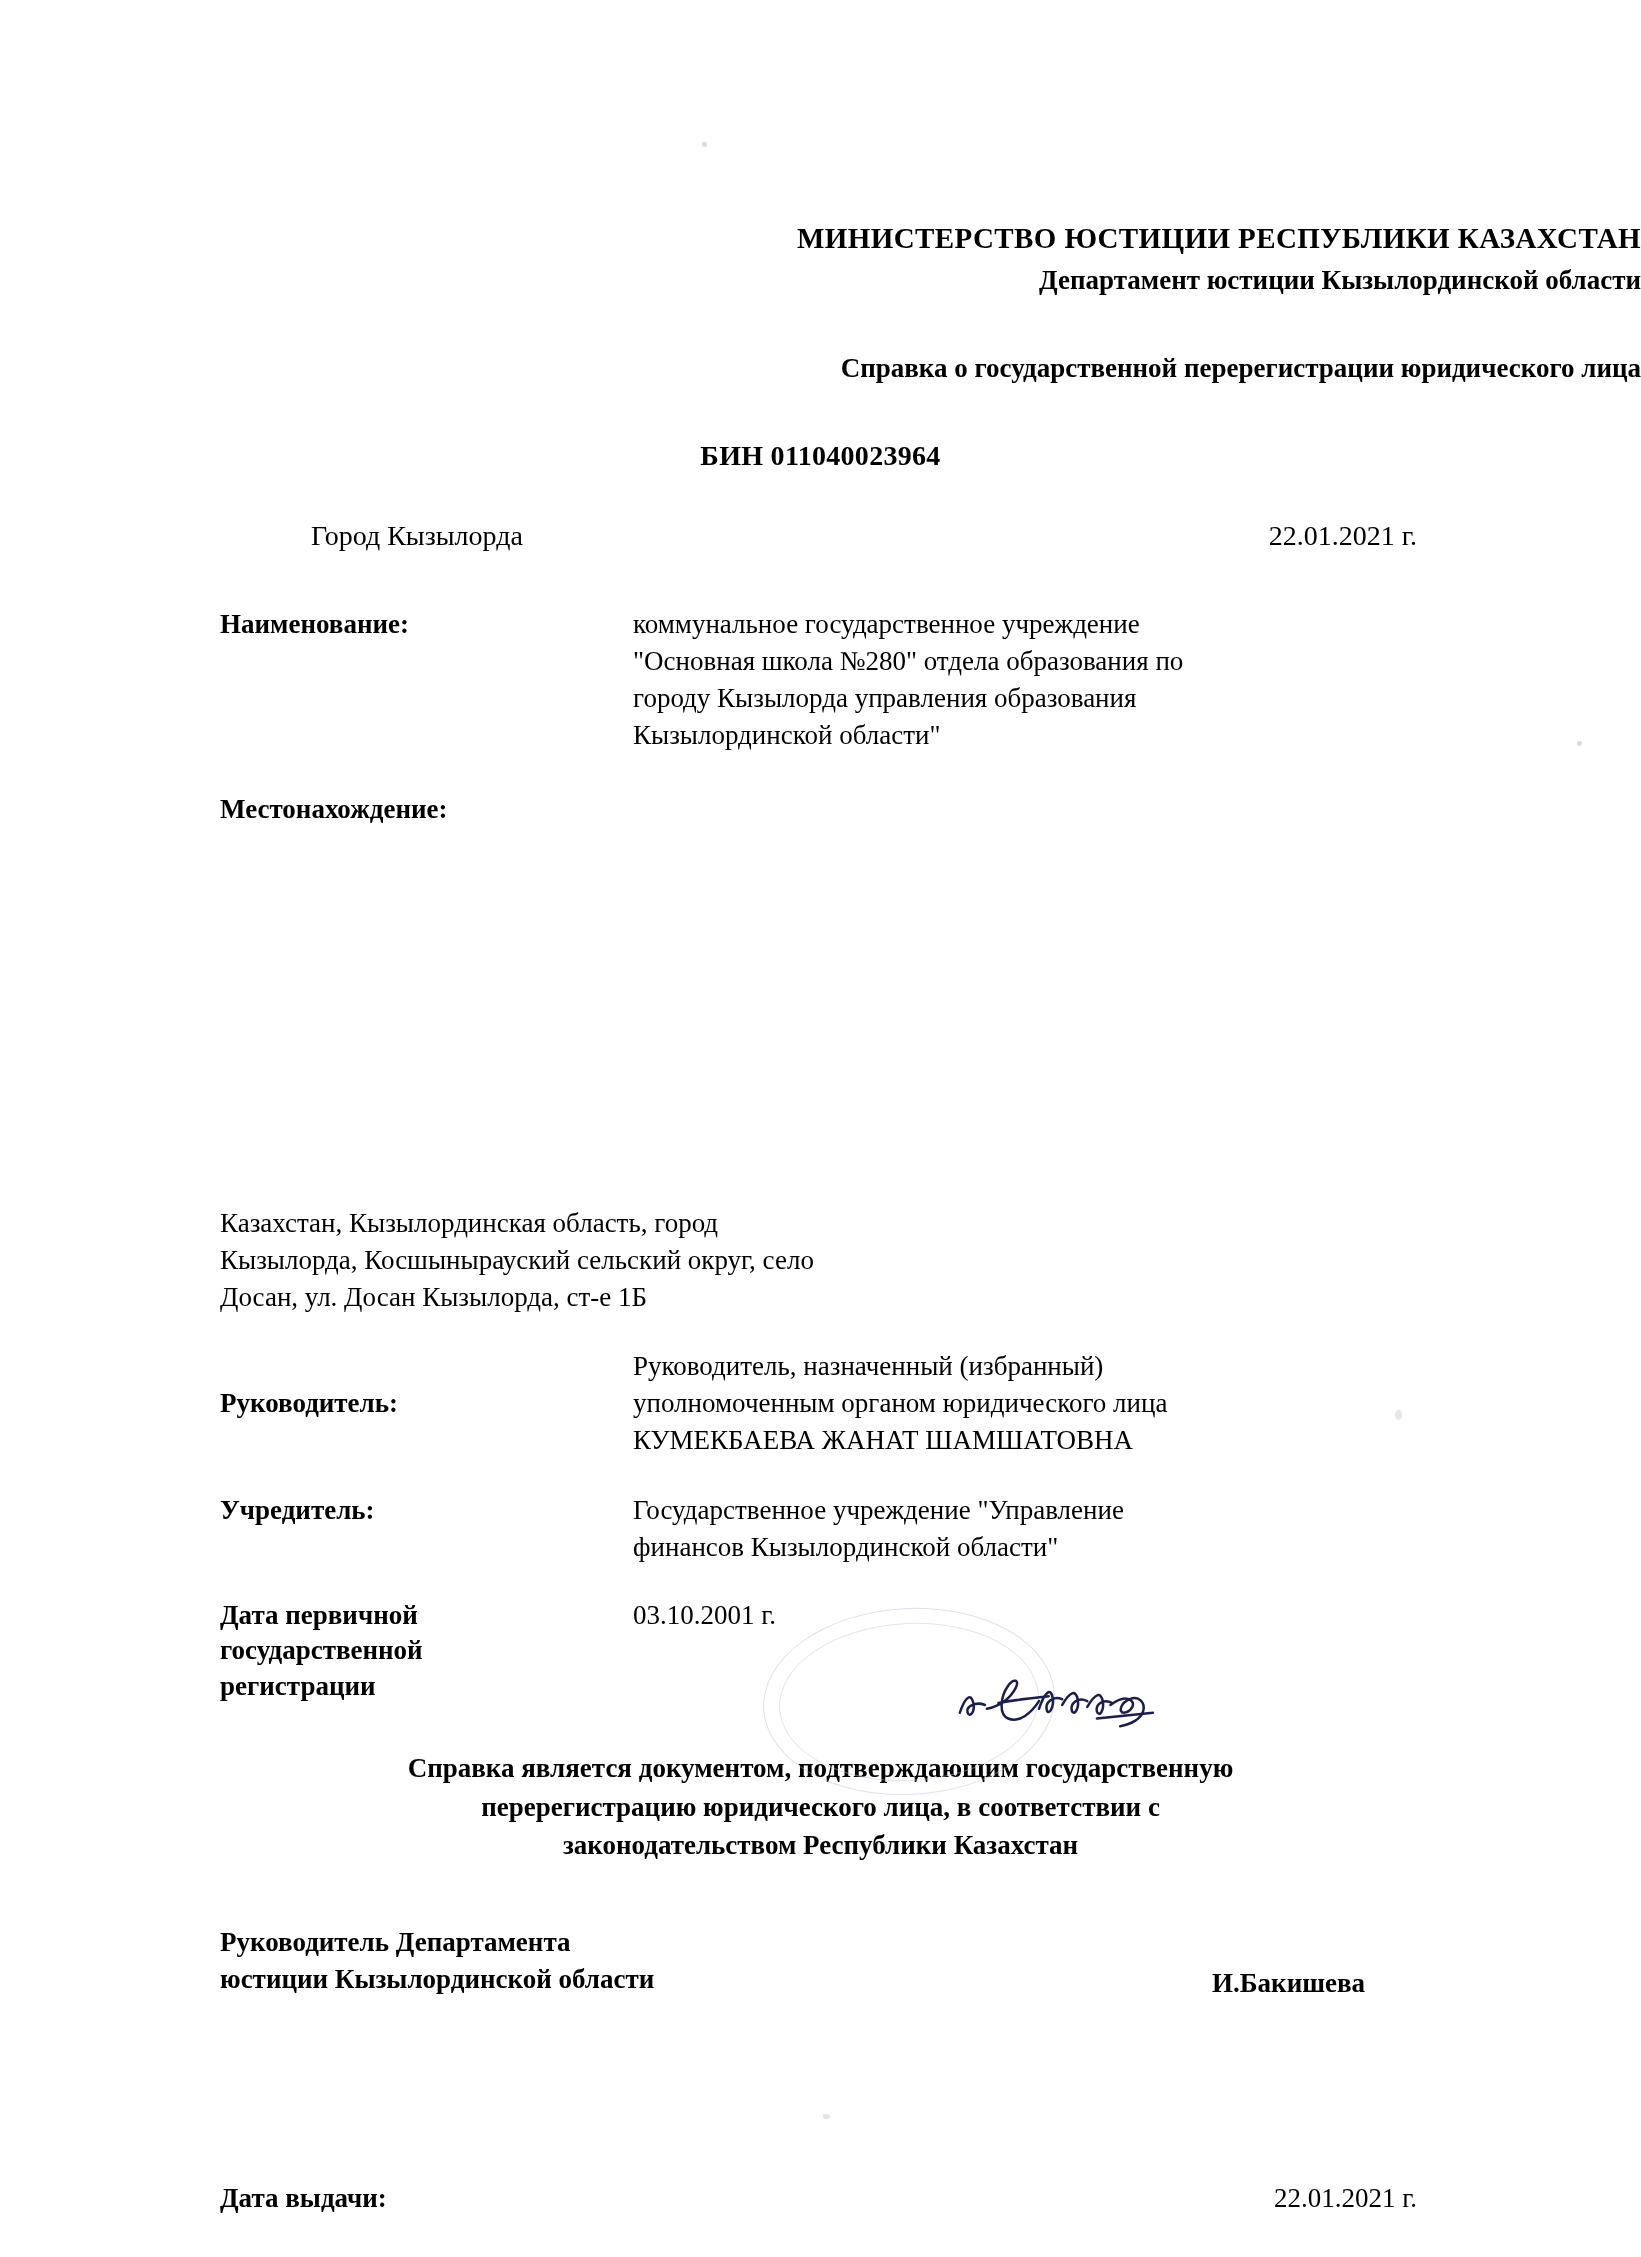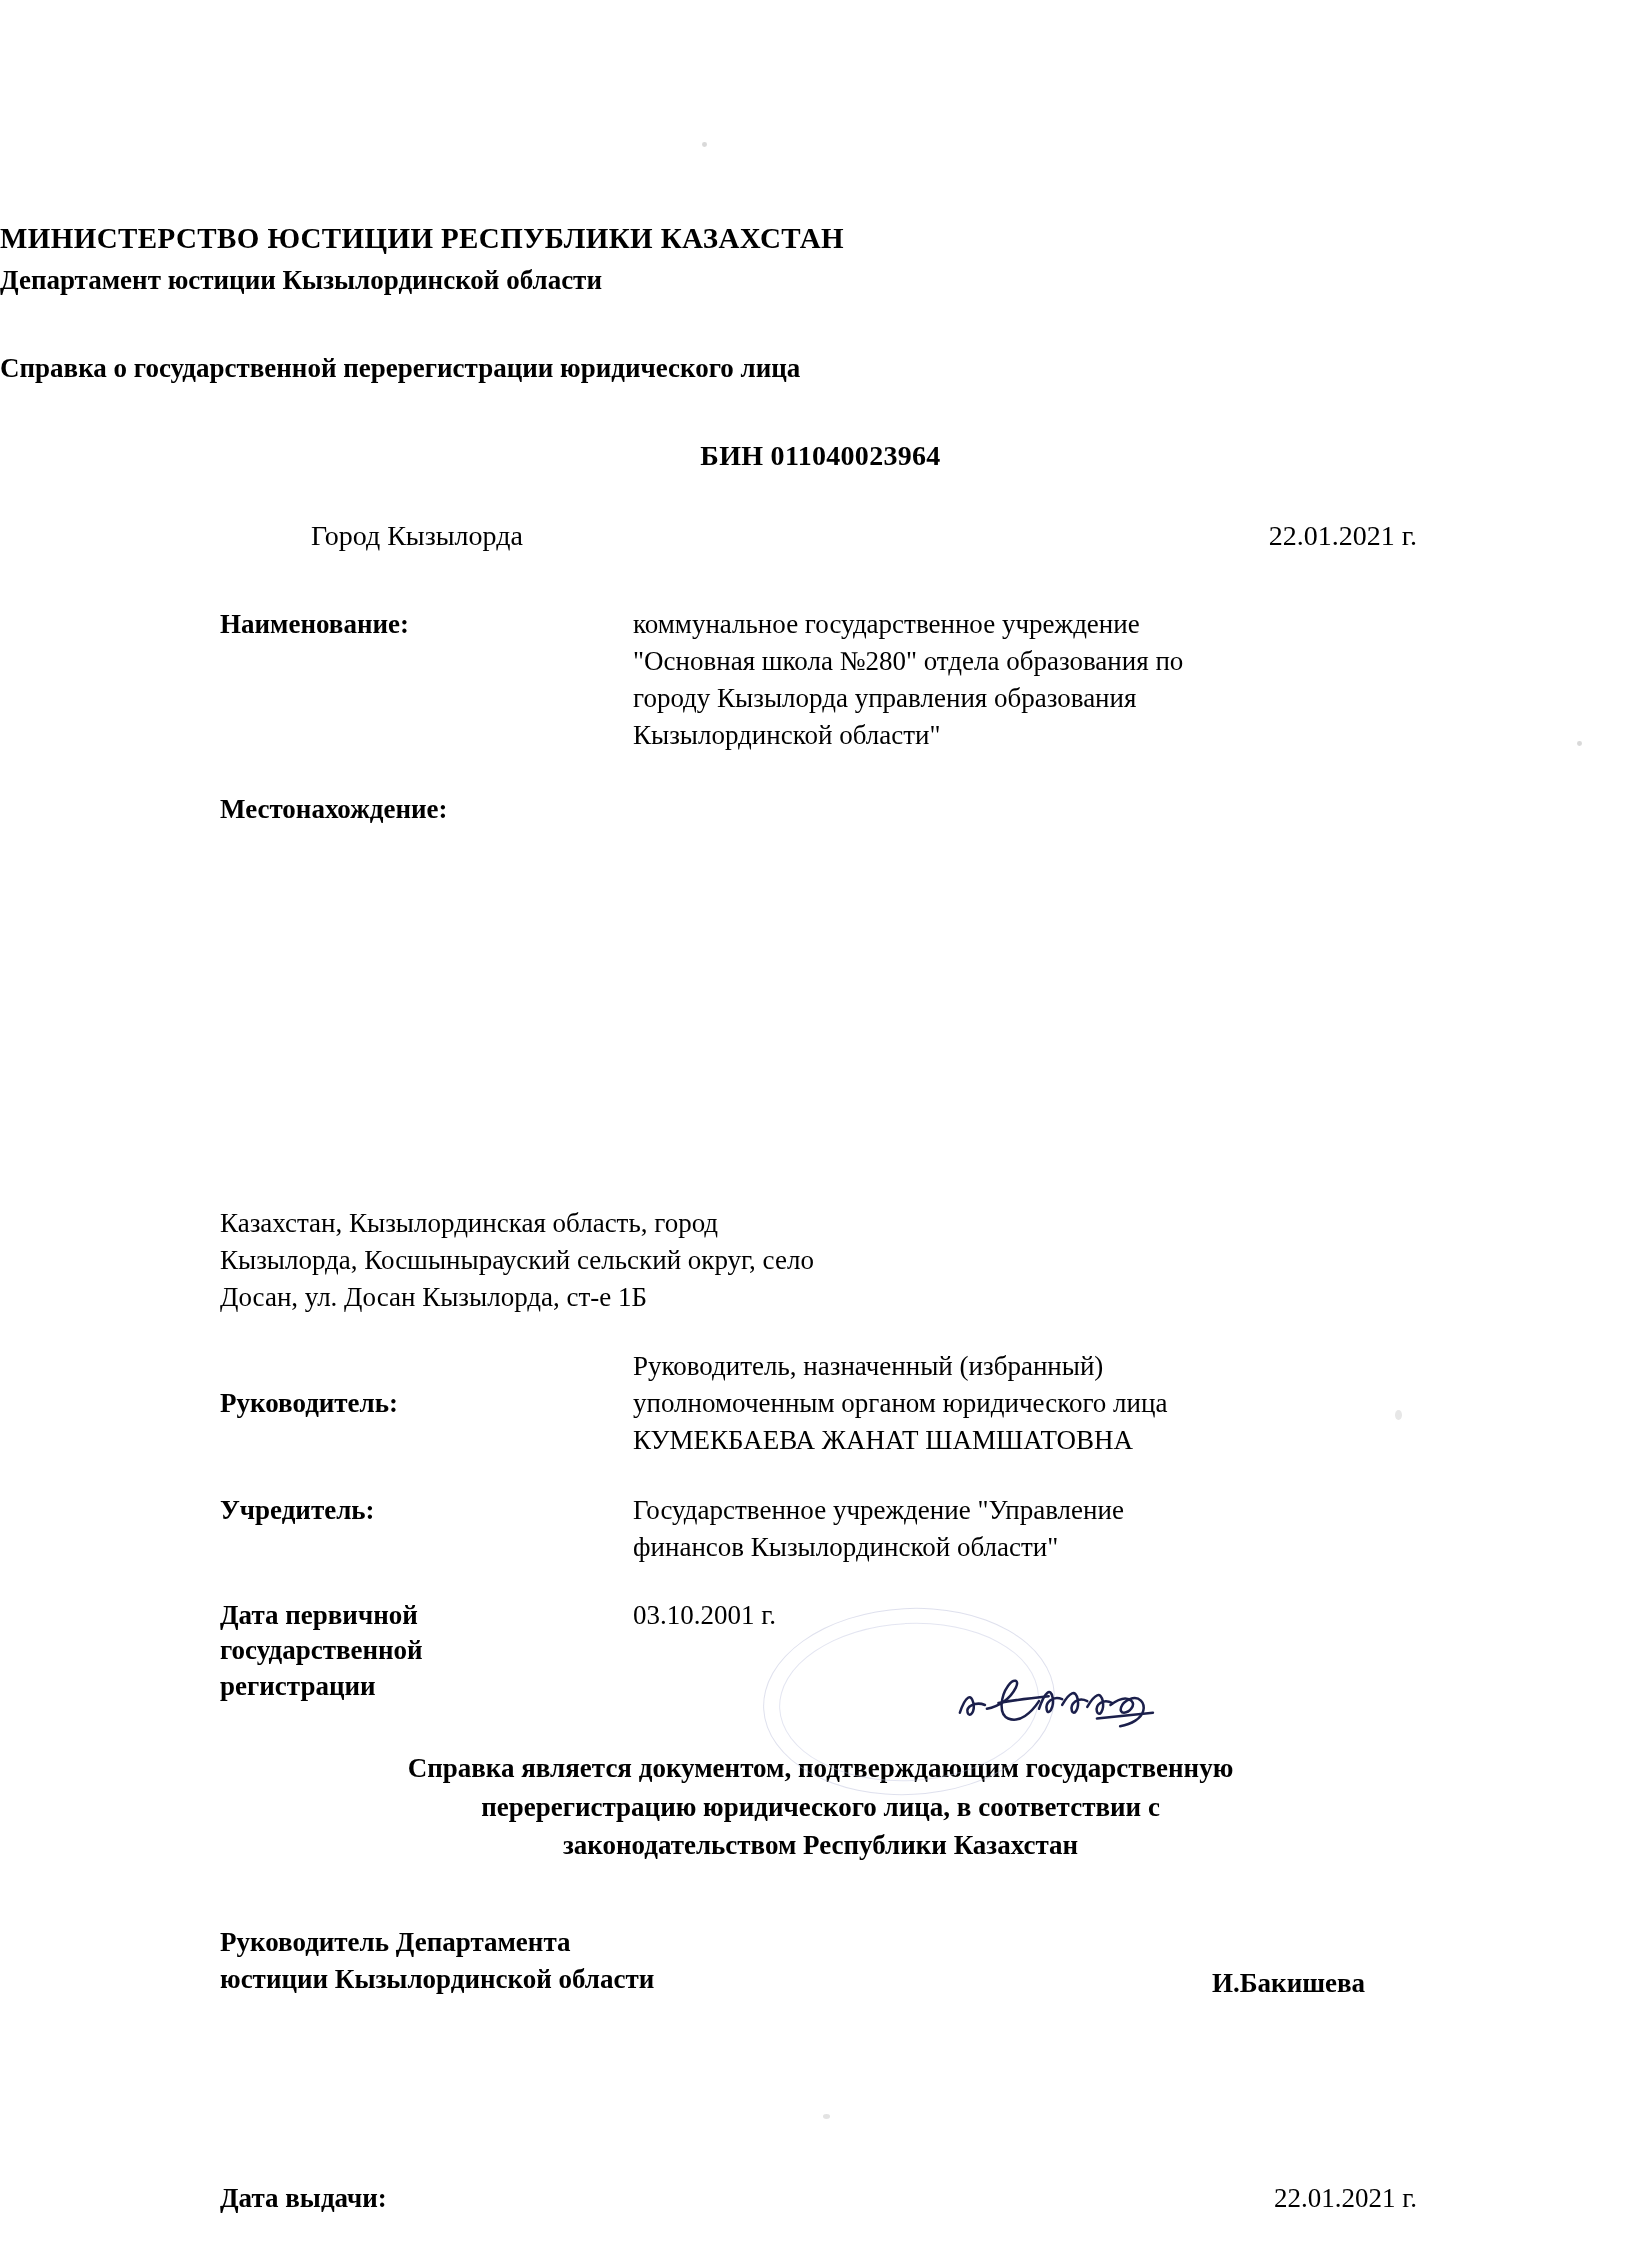--- a/index.html
+++ b/index.html
@@ -28,40 +28,40 @@
     border-radius: 50%;
     opacity: 0.55;
   }
   .doc {
     position: absolute;
     left: 0;
     top: 0;
     width: 1641px;
   }
   .header-block {
-    text-align: left;
+    text-align: right;
     margin-top: 220px;
   }
   .ministry {
     font-size: 29px;
     font-weight: bold;
     letter-spacing: 0.4px;
     line-height: 1.28;
   }
   .department {
     font-size: 27px;
     font-weight: bold;
     line-height: 1.28;
     margin-top: 5.8px;
   }
   .doc-title {
     font-size: 27px;
     font-weight: bold;
     margin-top: 56px;
-    text-align: left;
+    text-align: right;
   }
   .bin {
     font-size: 28px;
     font-weight: bold;
     margin-top: 56px;
     text-align: center;
     letter-spacing: 0.3px;
   }
   .cityrow {
     margin-top: 48px;

